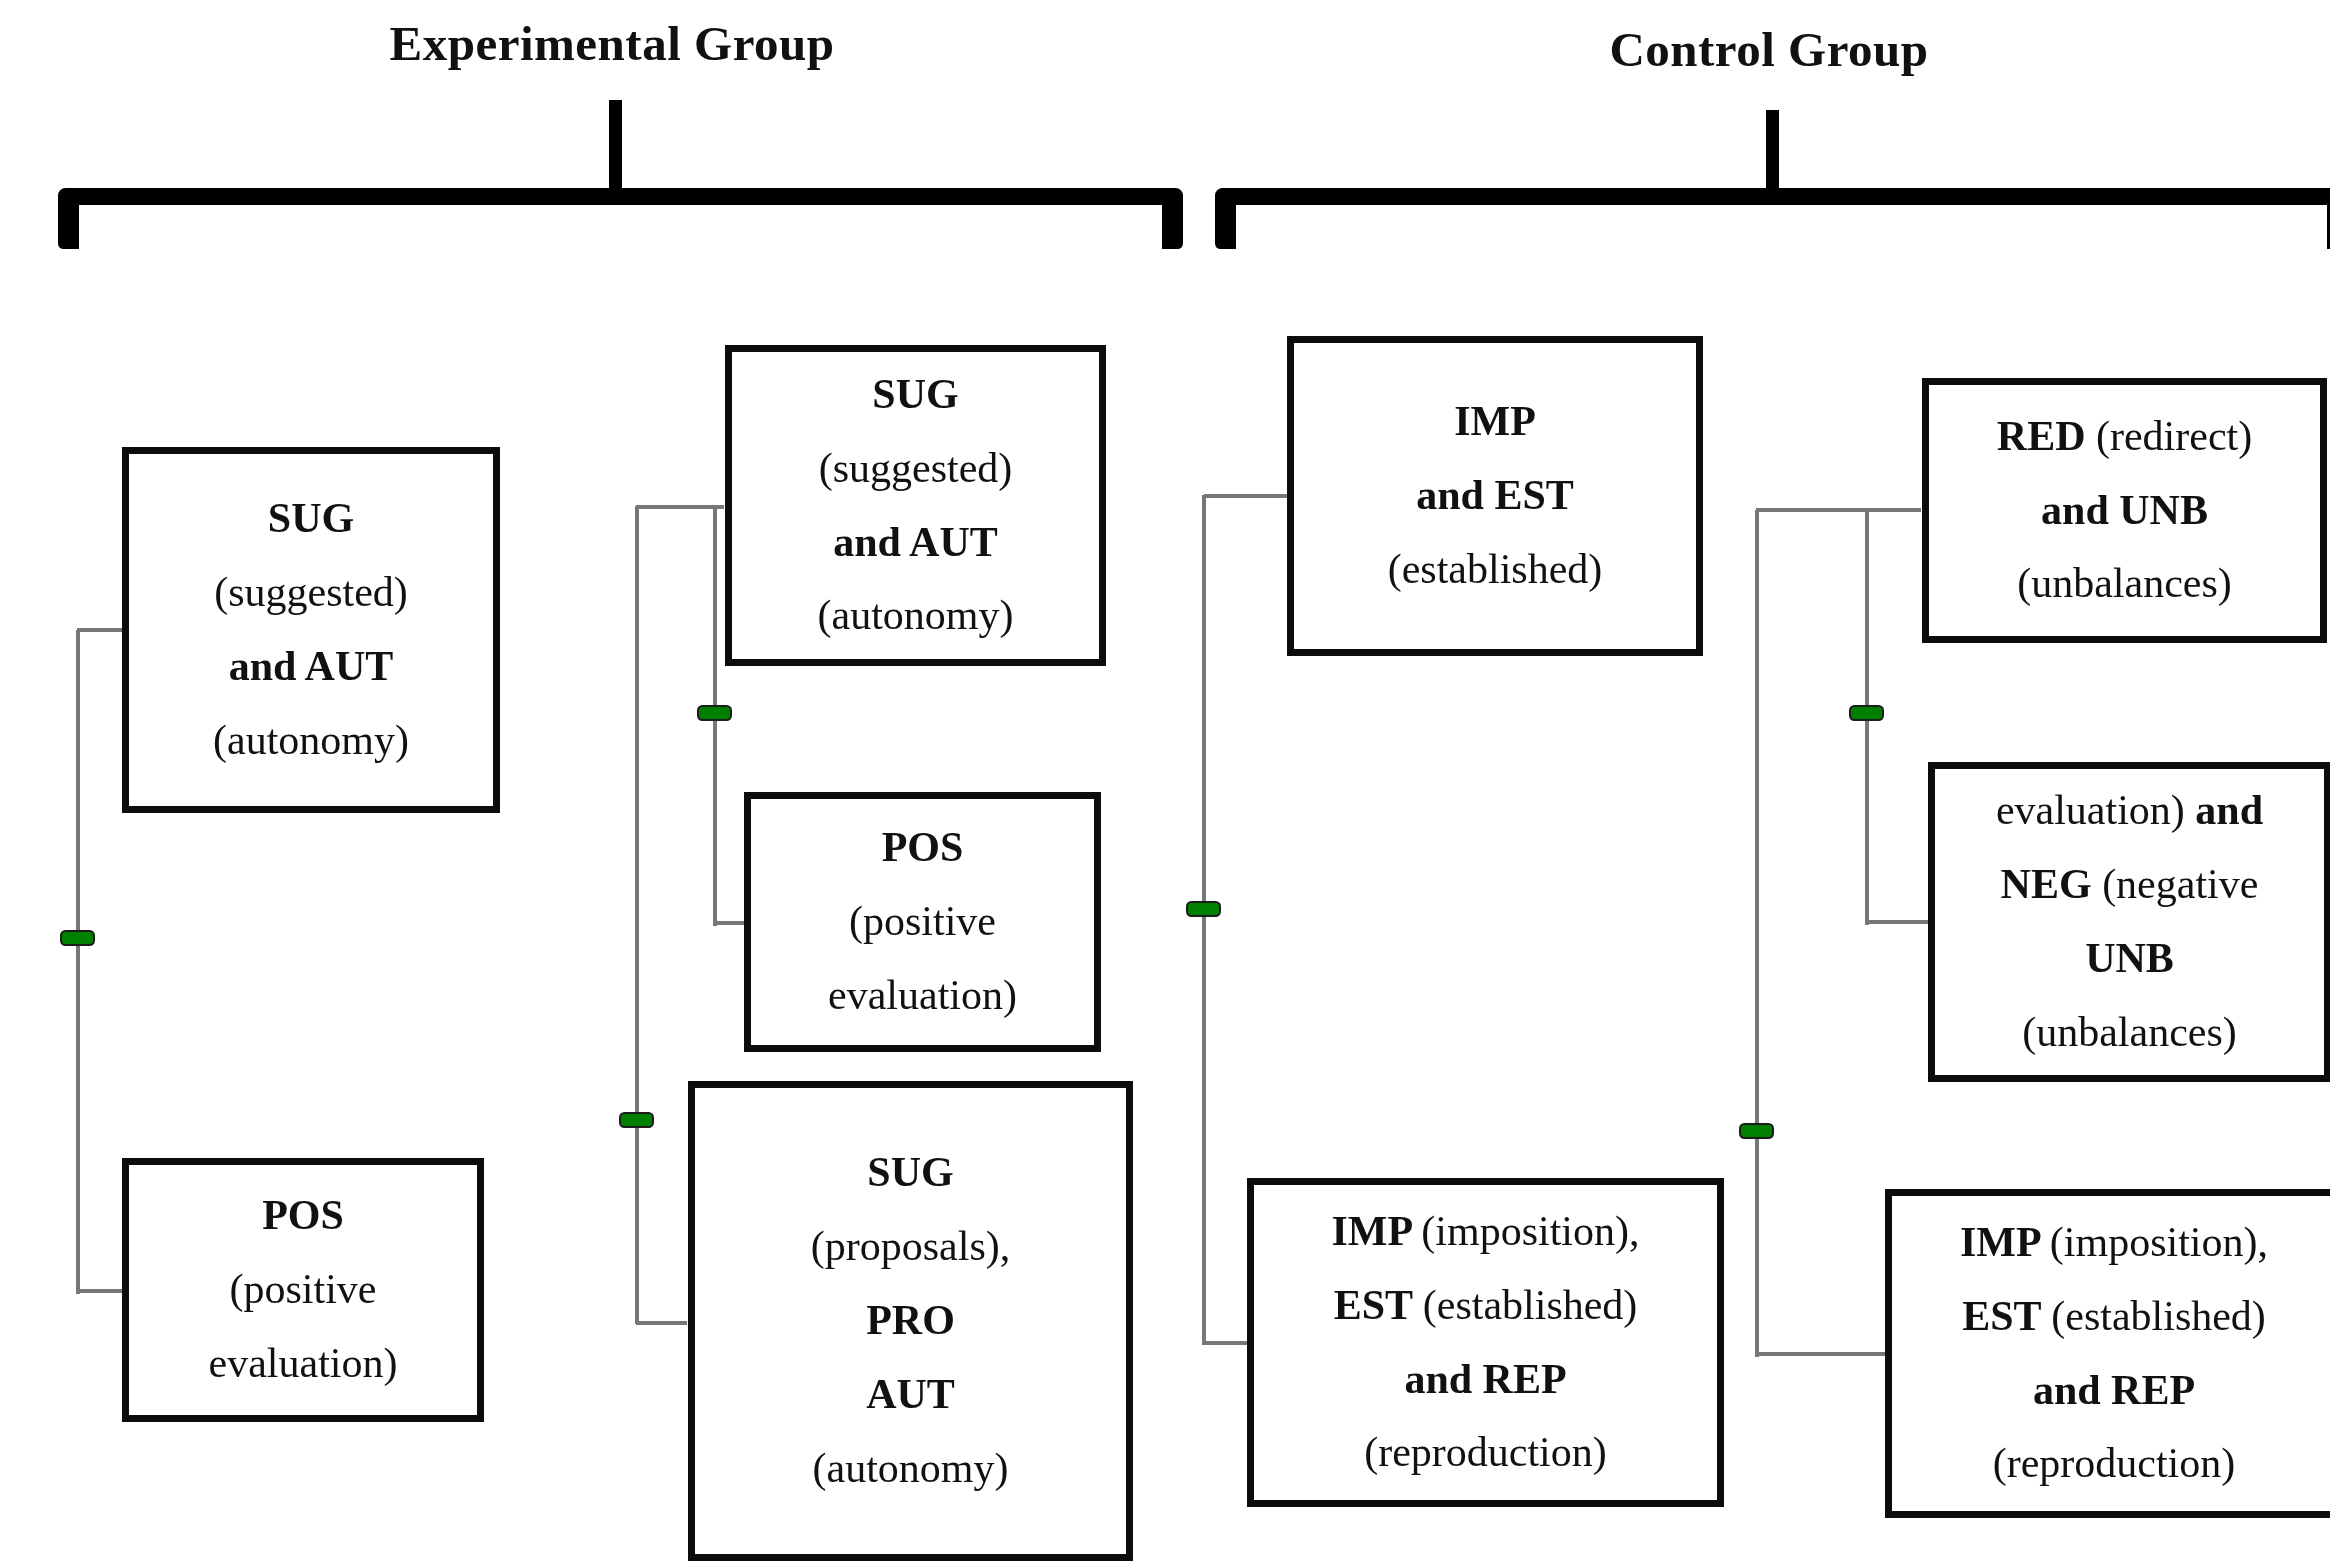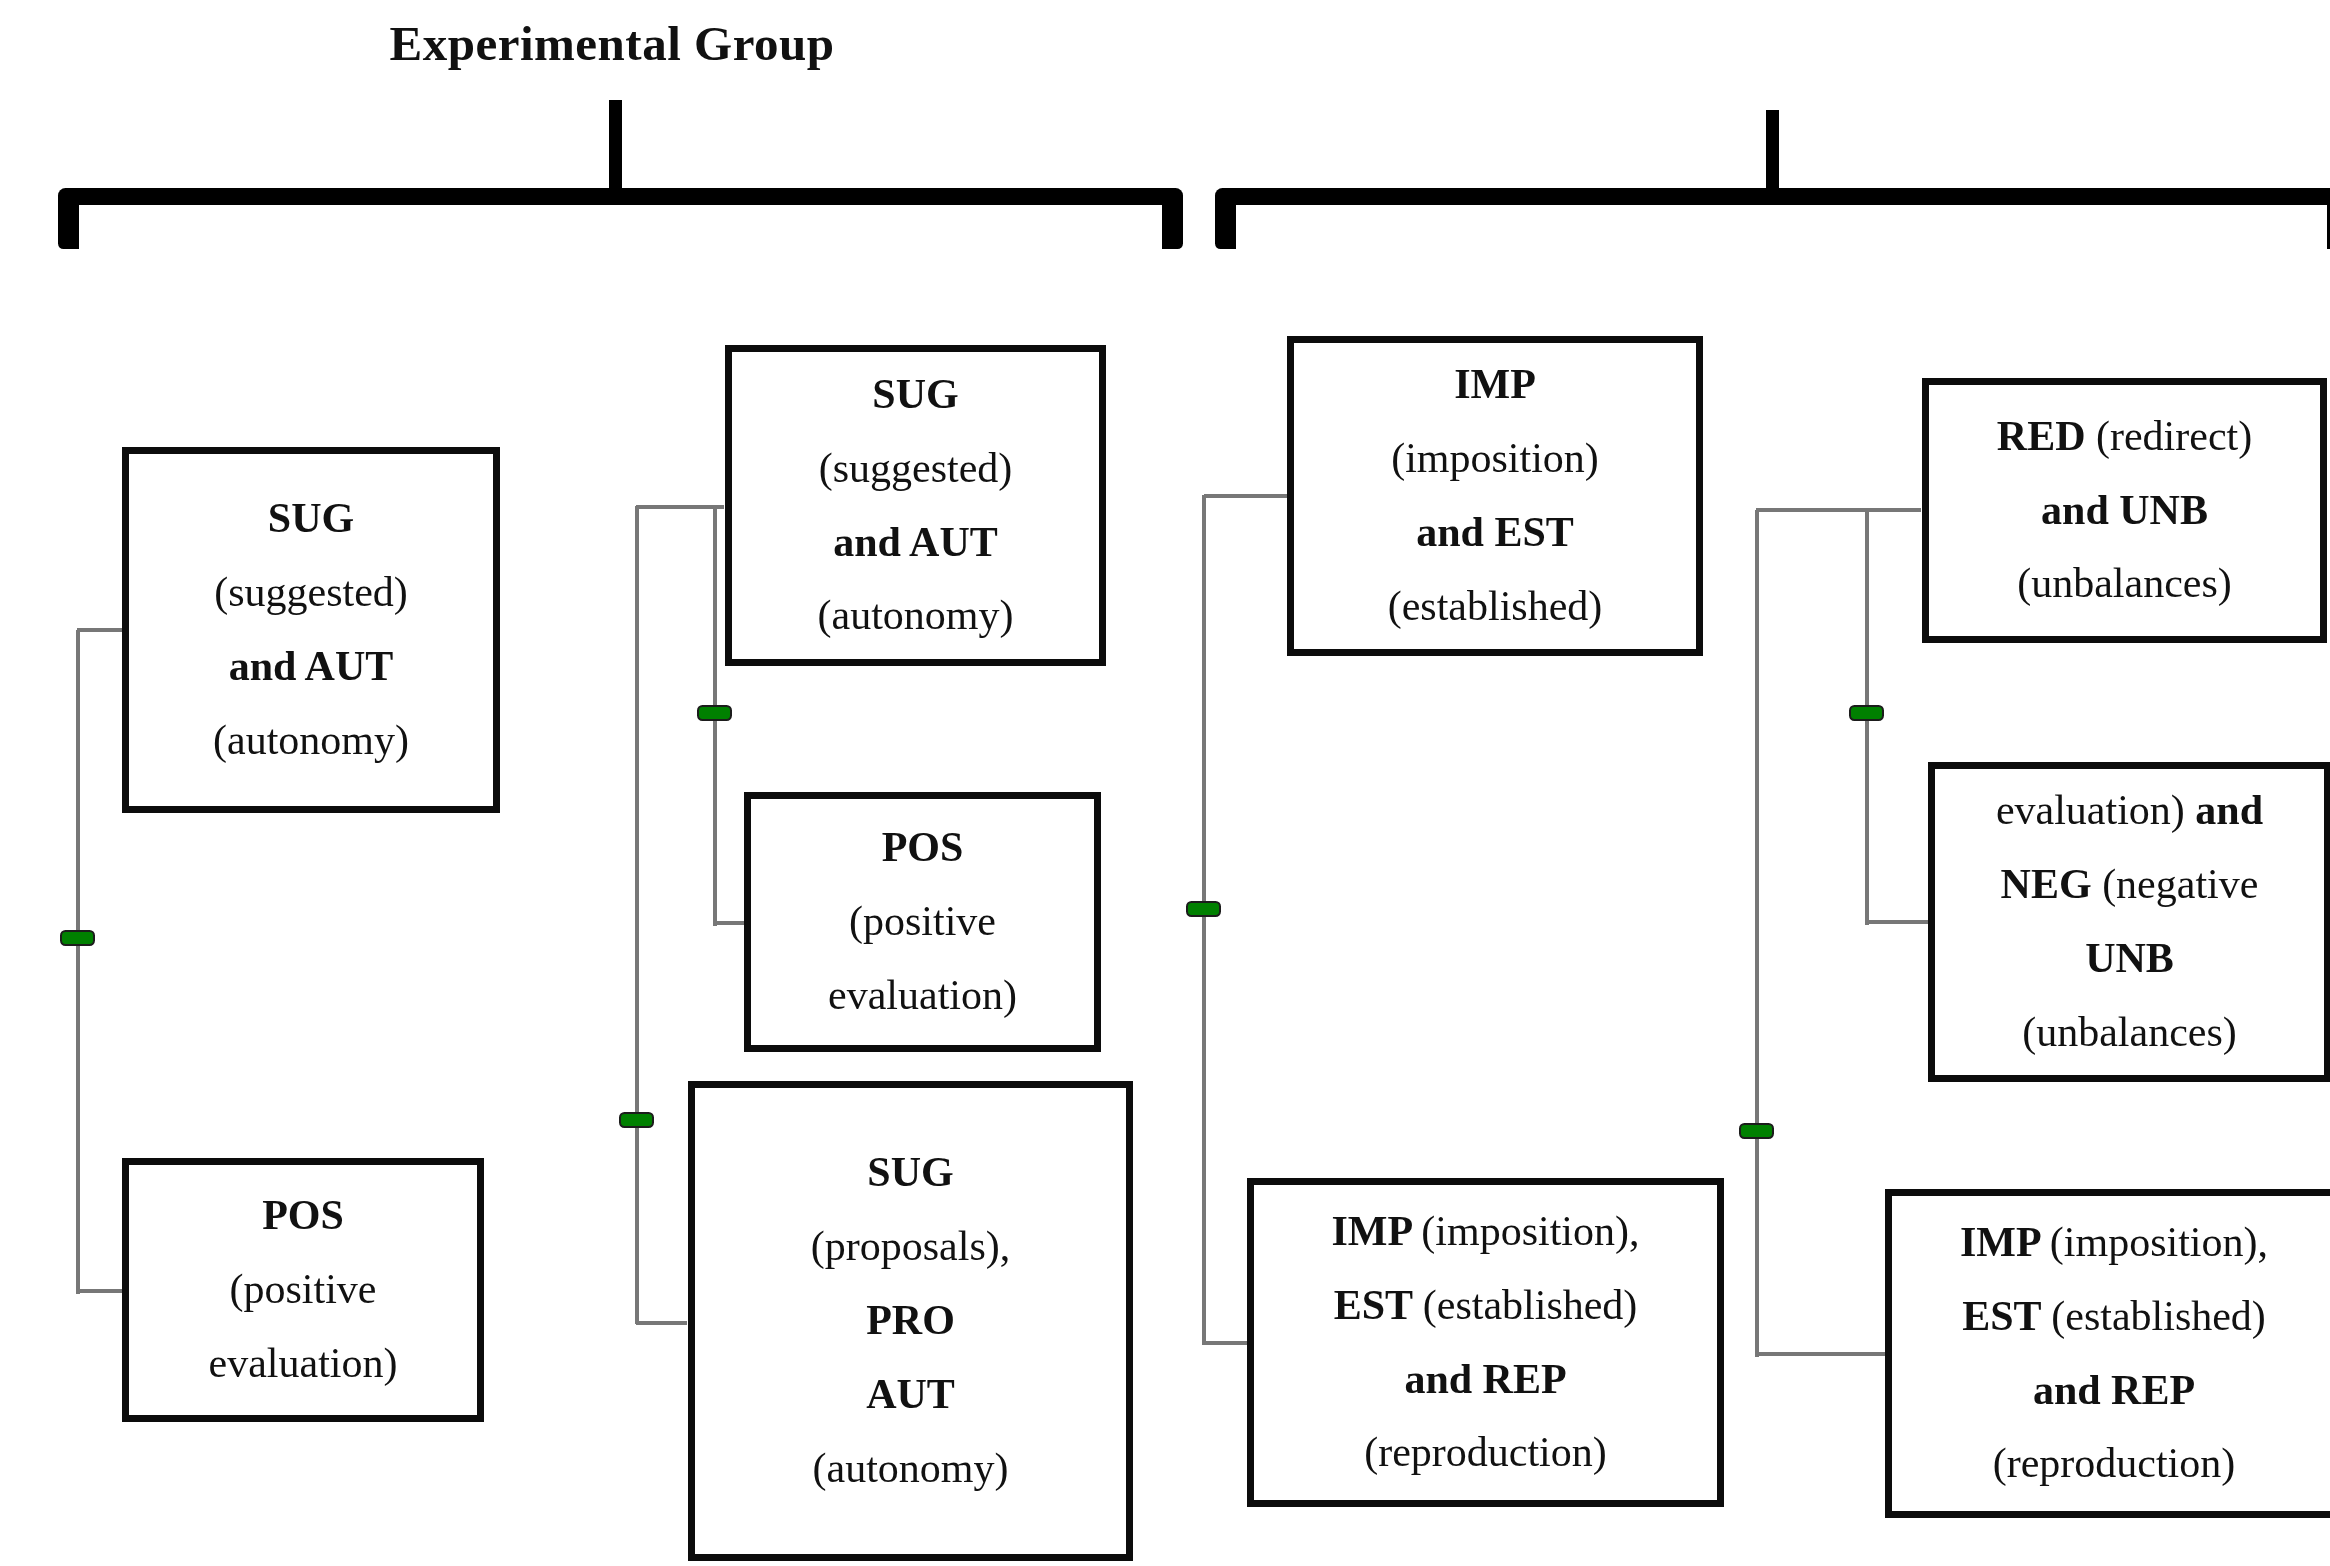--- a/index.html
+++ b/index.html
@@ -105,20 +105,21 @@
   #box-d1 { left: 1893px; top: 378px;  width: 405px; height: 265px; }
   #box-d2 { left: 1899px; top: 762px; width: 403px; height: 320px; }
   #box-d3 { left: 1856px; top: 1189px; width: 458px; height: 329px; }
 </style>
 </head>
 <body>
 
 <div id="canvas">
 
   <div class="title" id="t-exp">Experimental Group</div>
+  <div class="title" id="t-ctrl">Control Group</div>
 
   <div class="stem" id="stem-exp"></div>
   <div class="stem" id="stem-ctrl"></div>
 
   <div class="brace" id="brace-exp">
     <span class="bar"></span>
     <span class="cap capL"></span>
     <span class="cap capR"></span>
   </div>
   <div class="brace" id="brace-ctrl">
@@ -180,21 +181,20 @@
   <div class="node" id="box-b3">
       <div class="bl"><strong>SUG</strong></div>
       <div class="bl"><span>(proposals),</span></div>
       <div class="bl"><strong>PRO</strong></div>
       <div class="bl"><strong>AUT</strong></div>
       <div class="bl"><span>(autonomy)</span></div>
     </div>
 
   <div class="node" id="box-c1">
       <div class="bl"><strong>IMP</strong></div>
-      <div class="bl"><span>(imposition)</span></div>
       <div class="bl"><strong>and EST</strong></div>
       <div class="bl"><span>(established)</span></div>
     </div>
   <div class="node" id="box-c2">
       <div class="bl"><strong>IMP </strong><span>(imposition),</span></div>
       <div class="bl"><strong>EST </strong><span>(established)</span></div>
       <div class="bl"><strong>and REP</strong></div>
       <div class="bl"><span>(reproduction)</span></div>
     </div>
 

